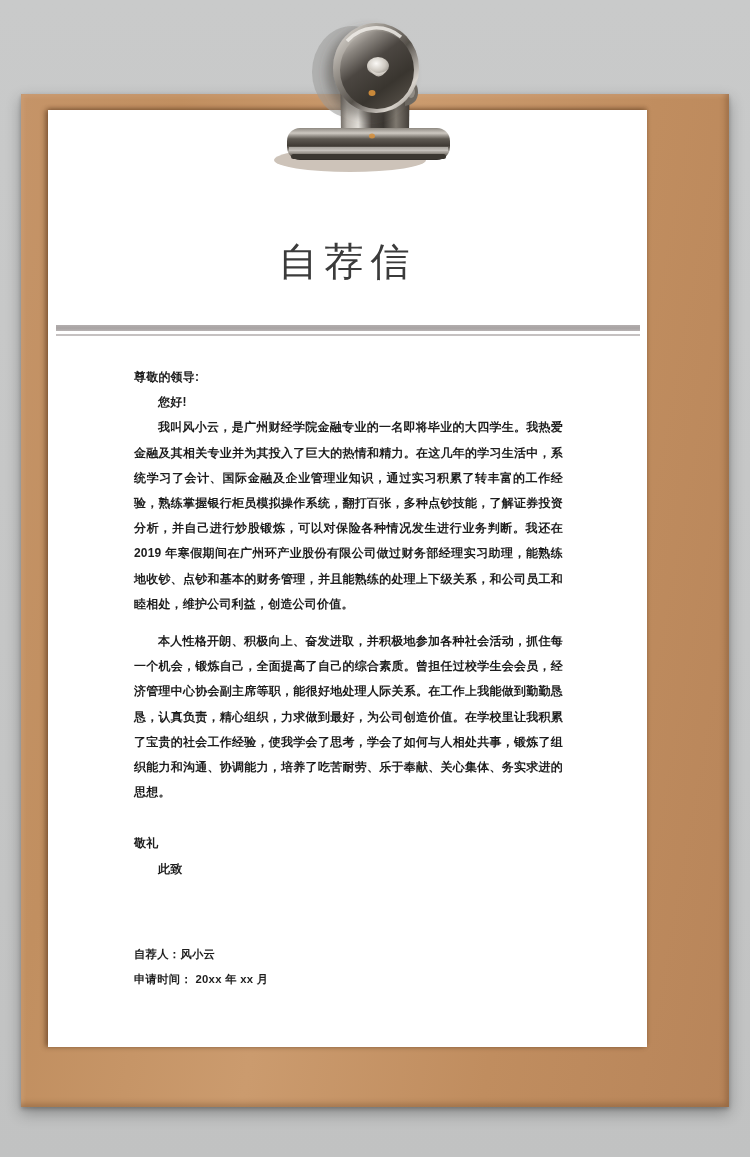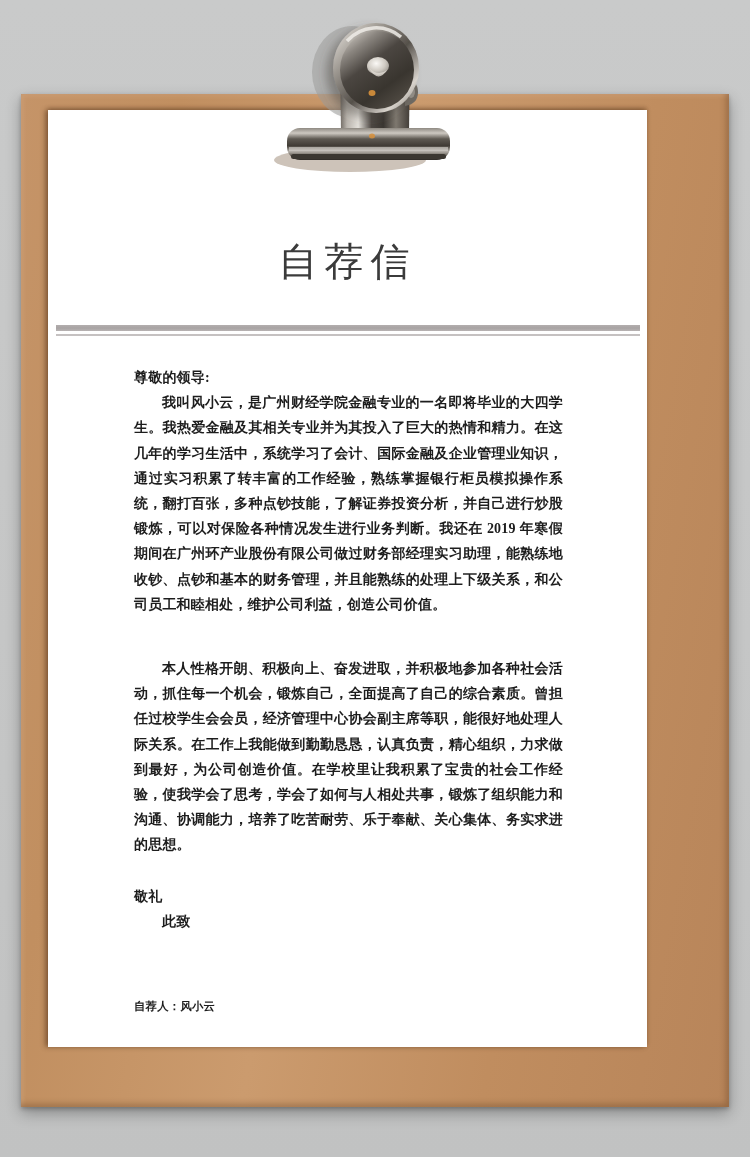--- a/index.html
+++ b/index.html
@@ -86,32 +86,32 @@
     height: 2px;
     background: #c5c1c1;
   }
 
   .body-wrap {
     padding: 0 84px 0 86px;
     margin-top: 29px;
   }
 
   p.para {
-    font-size: 14px;
+    font-size: 12px;
     line-height: 25.2px;
     color: #1d1d1d;
     text-align: justify;
     text-justify: inter-character;
     letter-spacing: .2px;
-    font-family: Liberation Serif, serif;
+    font-family: Liberation Sans, sans-serif;
     font-weight: 600;
   }
   p.salutation { margin-bottom: 0; }
   p.indent1 { text-indent: 2em; }
-  p.gap { margin-top: 39px; }
+  p.gap { margin-top: 12px; }
 
   .closing {
     margin-top: 26px;
   }
   .closing .line-ci { text-indent: 2em; }
   .closing .line-jing { text-indent: 0; }
 
   .signature {
     margin-top: 60px;
     text-align: left;
@@ -140,33 +140,35 @@
     <div class="divider">
       <div class="bar-thick"></div>
       <div class="bar-gap"></div>
       <div class="bar-thin"></div>
     </div>
 
     <div class="body-wrap">
 
       <p class="para salutation">尊敬的领导:</p>
 
+      <p class="para indent1">您好!</p>
 
       <p class="para indent1">我叫风小云，是广州财经学院金融专业的一名即将毕业的大四学生。我热爱金融及其相关专业并为其投入了巨大的热情和精力。在这几年的学习生活中，系统学习了会计、国际金融及企业管理业知识，通过实习积累了转丰富的工作经验，熟练掌握银行柜员模拟操作系统，翻打百张，多种点钞技能，了解证券投资分析，并自己进行炒股锻炼，可以对保险各种情况发生进行业务判断。我还在 2019 年寒假期间在广州环产业股份有限公司做过财务部经理实习助理，能熟练地收钞、点钞和基本的财务管理，并且能熟练的处理上下级关系，和公司员工和睦相处，维护公司利益，创造公司价值。</p>
 
       <p class="para indent1 gap">本人性格开朗、积极向上、奋发进取，并积极地参加各种社会活动，抓住每一个机会，锻炼自己，全面提高了自己的综合素质。曾担任过校学生会会员，经济管理中心协会副主席等职，能很好地处理人际关系。在工作上我能做到勤勤恳恳，认真负责，精心组织，力求做到最好，为公司创造价值。在学校里让我积累了宝贵的社会工作经验，使我学会了思考，学会了如何与人相处共事，锻炼了组织能力和沟通、协调能力，培养了吃苦耐劳、乐于奉献、关心集体、务实求进的思想。</p>
 
 
       <div class="closing">
         <p class="para line-jing">敬礼</p>
         <p class="para line-ci">此致</p>
       </div>
 
       <div class="signature">
         <div class="sig-line">自荐人：风小云</div>
+        <div class="sig-line sig-date">申请时间：  20xx 年 xx 月</div>
       </div>
 
     </div>
   </div>
 
   <svg id="clip" viewBox="0 0 750 200">
     <defs>
       <linearGradient id="gBarrel" x1="0" y1="0" x2="1" y2="0">
         <stop offset="0" stop-color="#6d6760"></stop>
         <stop offset="0.10" stop-color="#b9b4ad"></stop>

